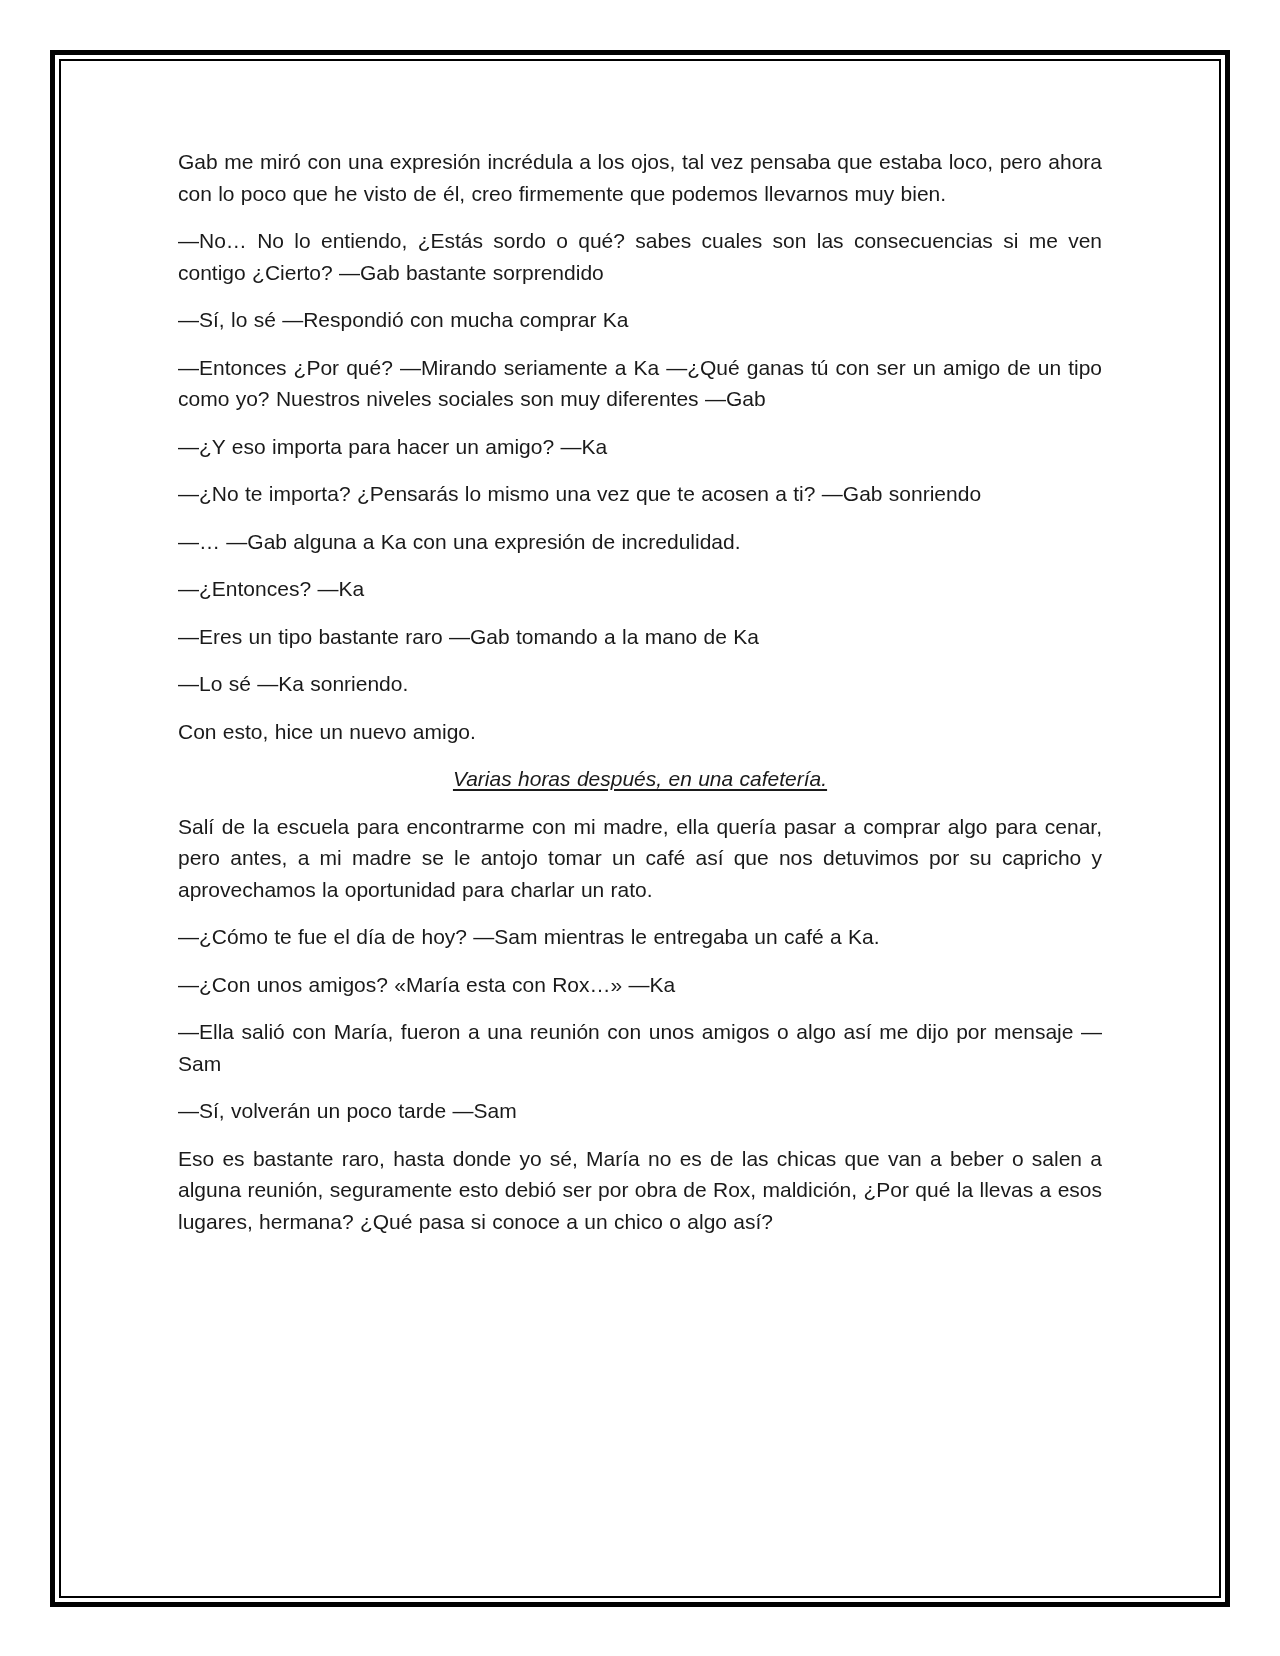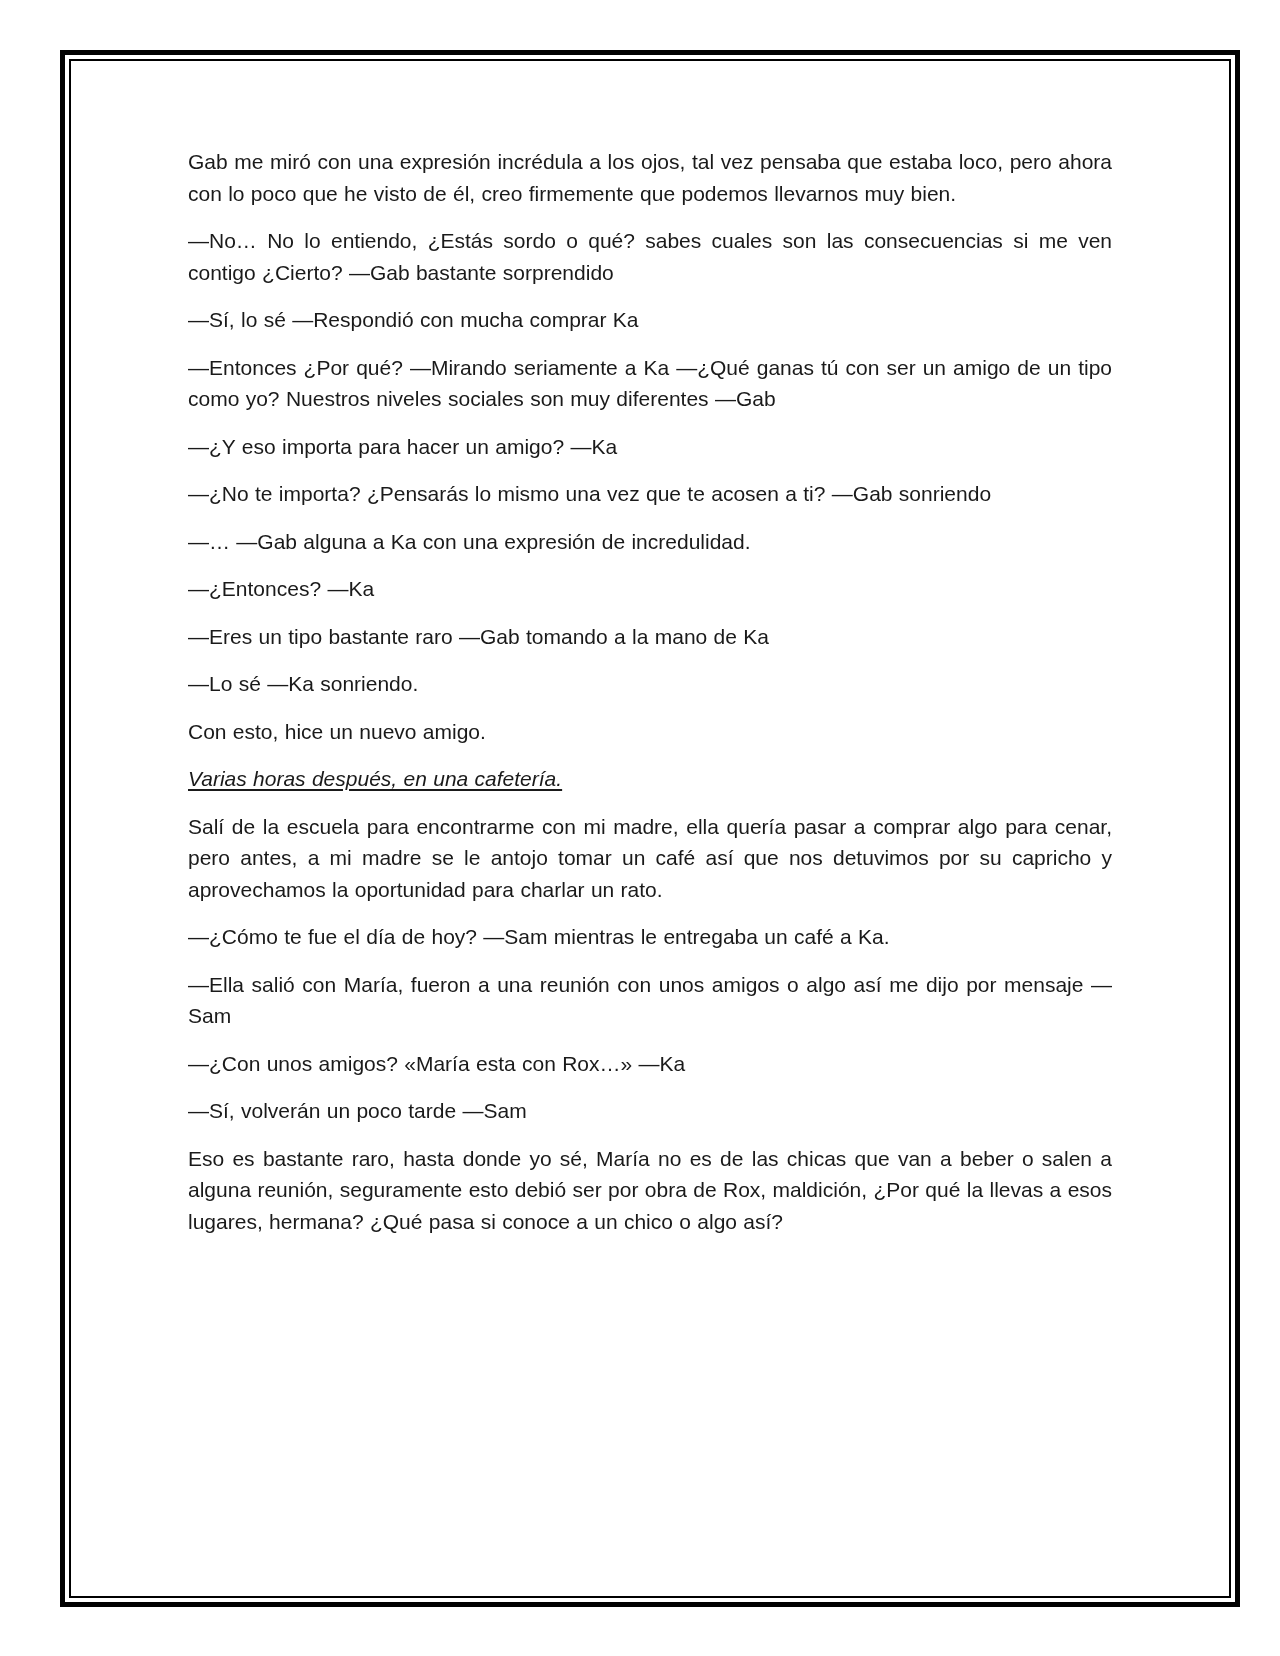--- a/index.html
+++ b/index.html
@@ -9,21 +9,21 @@
   }
   body {
     position: relative;
     width: 1280px;
     height: 1656px;
     font-family: "Liberation Sans", "DejaVu Sans", sans-serif;
     overflow: hidden;
   }
   .page-frame {
     position: absolute;
-    left: 60px;
+    left: 50px;
     top: 50px;
     width: 1180px;
     height: 1557px;
     box-sizing: border-box;
     border: 5px solid #000000;
   }
   .page-frame-inner {
     position: absolute;
     top: 4px; left: 4px; right: 4px; bottom: 4px;
     border: 2px solid #000000;
@@ -41,21 +41,21 @@
     line-height: 31.5px;
     color: #1a1a1a;
     text-align: justify;
     word-spacing: 0.5px;
   }
   .text-area p.scene-heading {
     font-style: italic;
     text-decoration: underline;
     text-decoration-thickness: 1.5px;
     text-underline-offset: 3px;
-    text-align: left;
+    text-align: center;
   }
 </style>
 </head>
 <body>
 
 <div class="page-frame">
   <div class="page-frame-inner">
     <div class="text-area">
       <p>Gab me miró con una expresión incrédula a los ojos, tal vez pensaba que estaba loco, pero ahora con lo poco que he visto de él, creo firmemente que podemos llevarnos muy bien.</p>
       <p>—No… No lo entiendo, ¿Estás sordo o qué? sabes cuales son las consecuencias si me ven contigo ¿Cierto? —Gab bastante sorprendido</p>
@@ -64,19 +64,19 @@
       <p>—¿Y eso importa para hacer un amigo? —Ka</p>
       <p>—¿No te importa? ¿Pensarás lo mismo una vez que te acosen a ti? —Gab sonriendo</p>
       <p>—… —Gab alguna a Ka con una expresión de incredulidad.</p>
       <p>—¿Entonces? —Ka</p>
       <p>—Eres un tipo bastante raro —Gab tomando a la mano de Ka</p>
       <p>—Lo sé —Ka sonriendo.</p>
       <p>Con esto, hice un nuevo amigo.</p>
       <p class="scene-heading">Varias horas después, en una cafetería.</p>
       <p>Salí de la escuela para encontrarme con mi madre, ella quería pasar a comprar algo para cenar, pero antes, a mi madre se le antojo tomar un café así que nos detuvimos por su capricho y aprovechamos la oportunidad para charlar un rato.</p>
       <p>—¿Cómo te fue el día de hoy? —Sam mientras le entregaba un café a Ka.</p>
+      <p>—¿Con unos amigos? «María esta con Rox…» —Ka</p>
       <p>—Ella salió con María, fueron a una reunión con unos amigos o algo así me dijo por mensaje —Sam</p>
-      <p>—¿Con unos amigos? «María esta con Rox…» —Ka</p>
       <p>—Sí, volverán un poco tarde —Sam</p>
       <p>Eso es bastante raro, hasta donde yo sé, María no es de las chicas que van a beber o salen a alguna reunión, seguramente esto debió ser por obra de Rox, maldición, ¿Por qué la llevas a esos lugares, hermana? ¿Qué pasa si conoce a un chico o algo así?</p>
     </div>
   </div>
 </div>
 
 </body></html>

